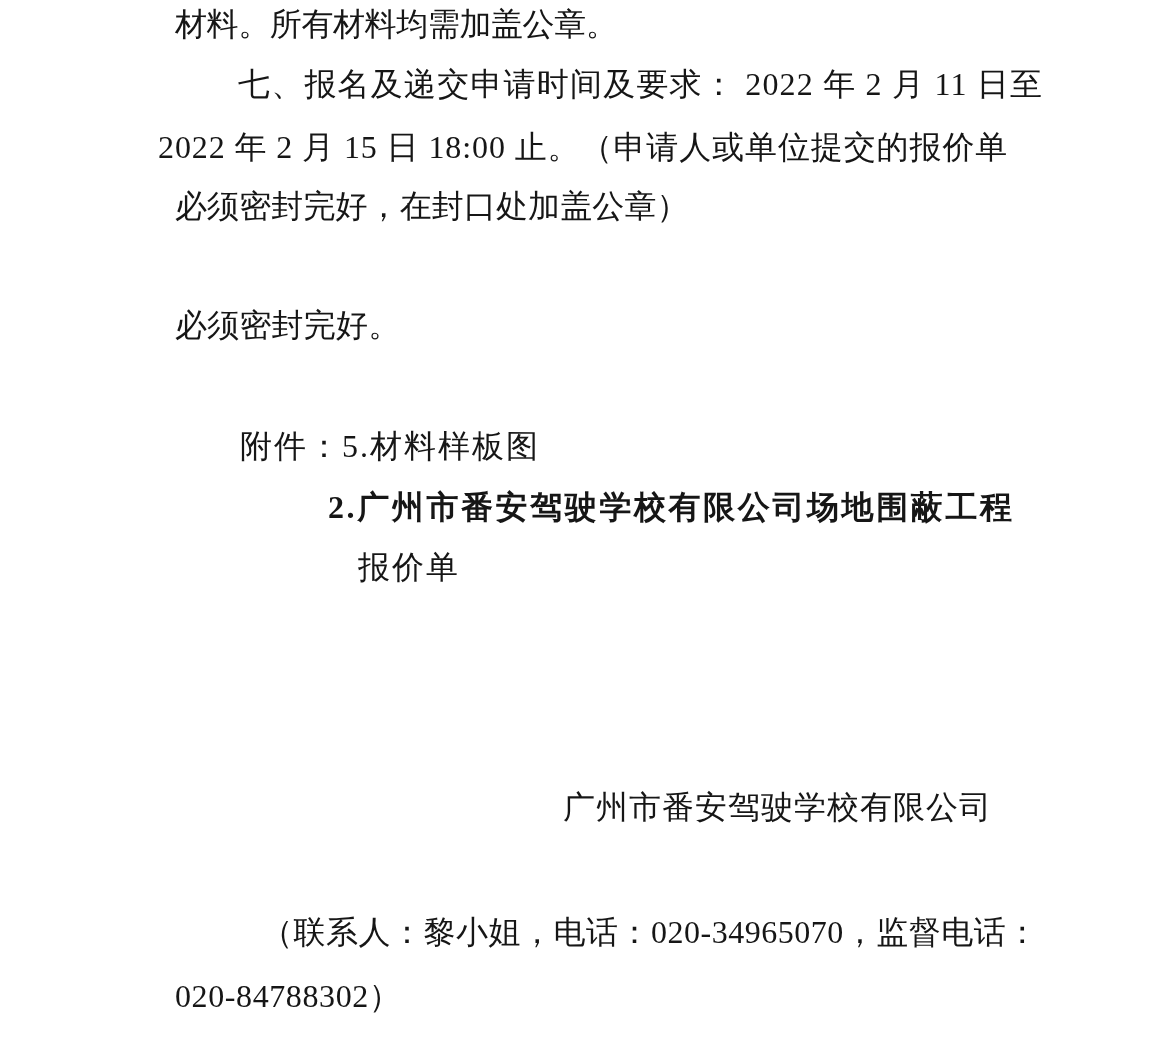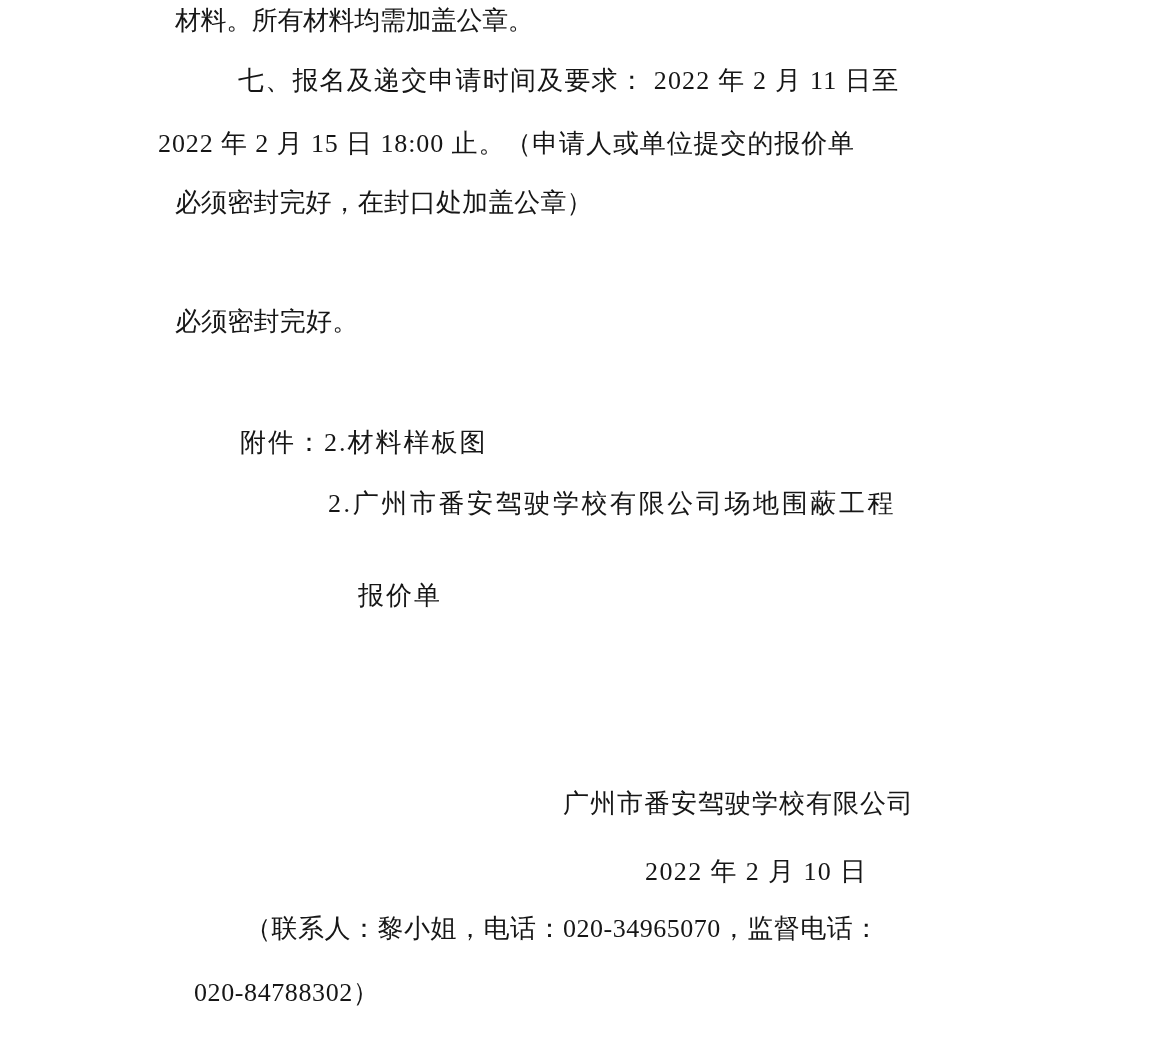--- a/index.html
+++ b/index.html
@@ -11,55 +11,54 @@
     position: relative;
     width: 1158px;
     height: 1041px;
     background: #ffffff;
     overflow: hidden;
     font-family: "Liberation Serif", "DejaVu Serif", serif;
     color: #161616;
   }
   .doc-line {
     position: absolute;
-    font-size: 26px;
+    font-size: 32px;
     line-height: 1;
     letter-spacing: 1.2px;
     white-space: pre;
     color: #161616;
   }
   
   .l1  { left: 175px; top: 8px;   letter-spacing: -0.4px; }
   .l2  { left: 238px; top: 68px;  letter-spacing: 1.2px; }
   .l3  { left: 158px; top: 131px; letter-spacing: 0.9px; }
   .l4  { left: 175px; top: 190px; letter-spacing: 0.1px; }
   .l5  { left: 238px; top: 248px; letter-spacing: 1.0px; }
   .l6  { left: 175px; top: 309px; letter-spacing: 0.2px; }
   .l7  { left: 240px; top: 430px; letter-spacing: 2.0px; }
-  .l8  { left: 328px; top: 491px; letter-spacing: 2.6px; }
-  .l9  { left: 358px; top: 551px; letter-spacing: 2.0px; margin-top: 32px; }
+  .l8  { left: 328px; top: 491px; letter-spacing: 2.6px; font-weight: bold; }
+  .l9  { left: 358px; top: 551px; letter-spacing: 2.0px; }
   .l10 { left: 563px; top: 791px; letter-spacing: 1.0px; text-align: right; }
   .l11 { left: 645px; top: 859px; letter-spacing: 1.4px; }
-  .l12 { left: 245px; top: 916px; letter-spacing: 0.5px; }
-  .l13 { left: 175px; top: 980px; letter-spacing: 0.6px; margin-left: 19px; }
+  .l12 { left: 261px; top: 916px; letter-spacing: 0.5px; }
+  .l13 { left: 175px; top: 980px; letter-spacing: 0.6px; }
 </style>
 </head>
 <body>
 
 <div class="page">
   <div class="doc-line l1">材料。所有材料均需加盖公章。</div>
 
   <div class="doc-line l2">七、报名及递交申请时间及要求： 2022 年 2 月 11 日至</div>
   <div class="doc-line l3">2022 年 2 月 15 日 18:00 止。（申请人或单位提交的报价单</div>
   <div class="doc-line l4">必须密封完好，在封口处加盖公章）</div>
 
   <div class="doc-line l6">必须密封完好。</div>
 
-  <div class="doc-line l7">附件：2.材料样板图</div>
+  <div class="doc-line l7">附件：5.材料样板图</div>
   <div class="doc-line l8">2.广州市番安驾驶学校有限公司场地围蔽工程</div>
   <div class="doc-line l9">报价单</div>
 
   <div class="doc-line l10">广州市番安驾驶学校有限公司</div>
-  <div class="doc-line l11">2022 年 2 月 10 日</div>
 
   <div class="doc-line l12">（联系人：黎小姐，电话：020-34965070，监督电话：</div>
   <div class="doc-line l13">020-84788302）</div>
 </div>
 
 </body></html>

